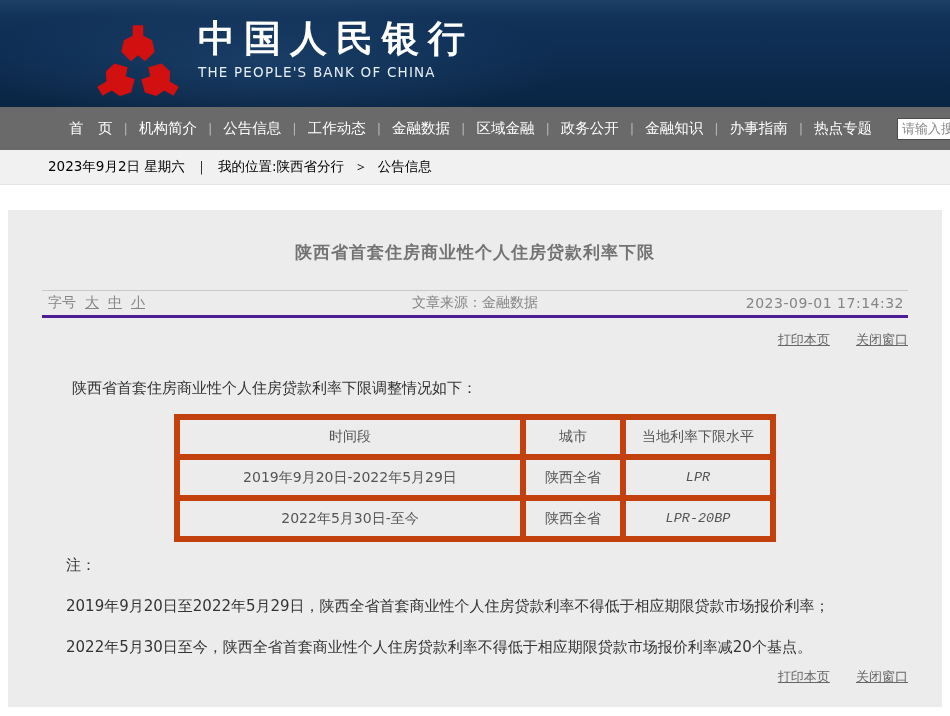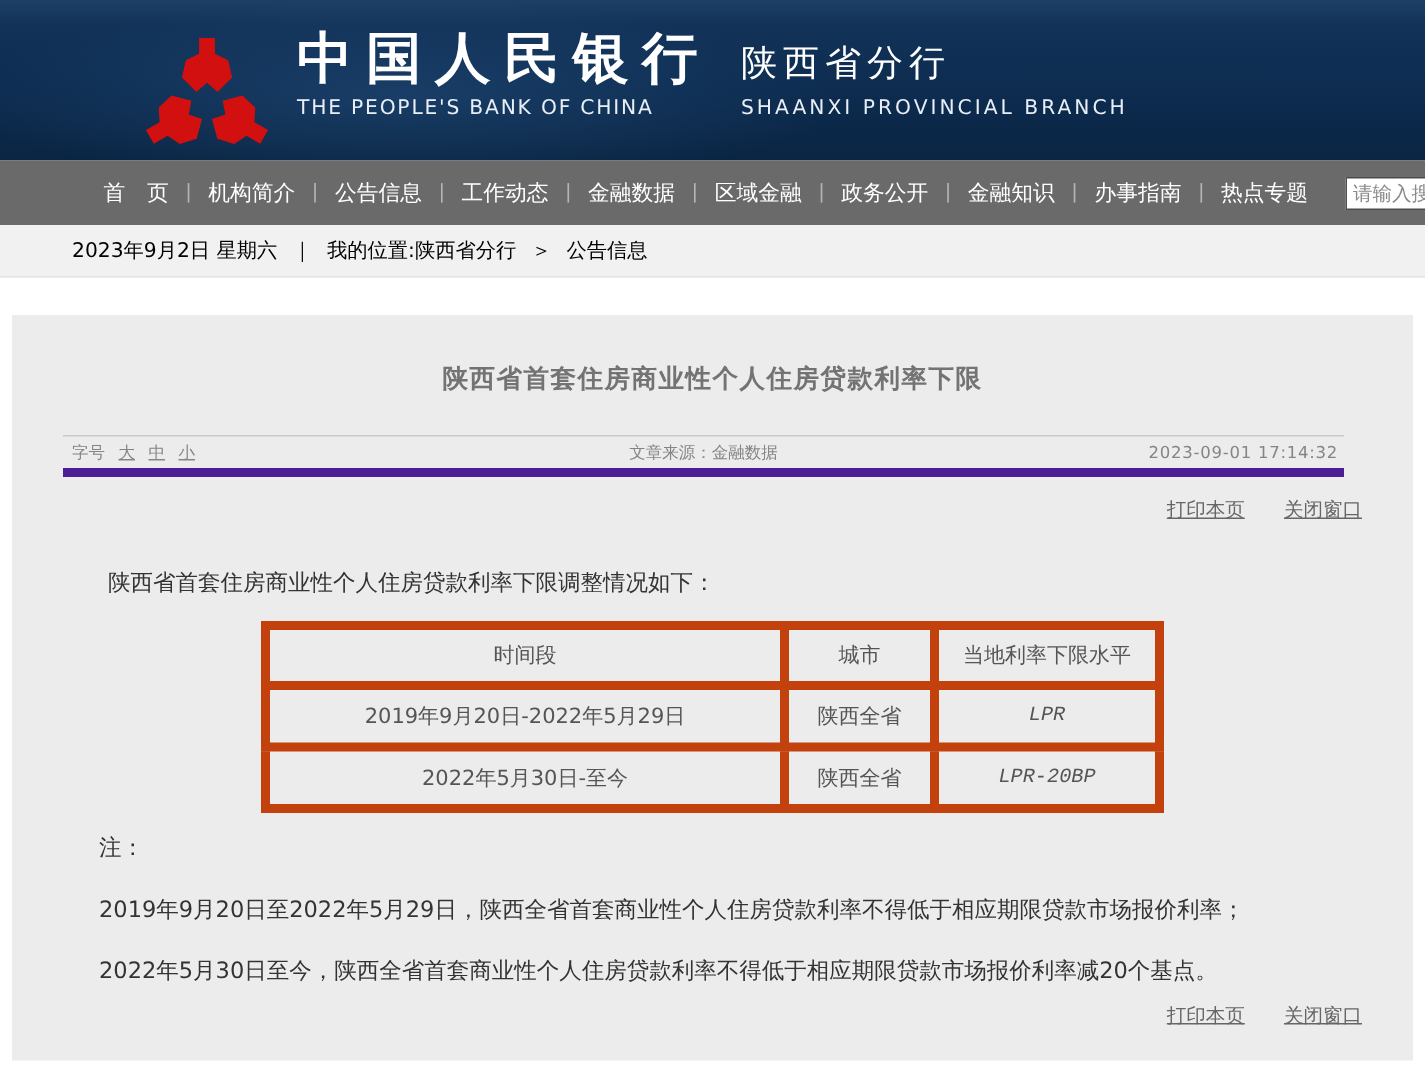--- a/index.html
+++ b/index.html
@@ -62,23 +62,23 @@
   
   .panel {
     position:absolute; left:8px; right:8px; top:210px; height:497px;
     background:#ececec;
   }
   .article-title {
     padding-top:31px; text-align:center; font-size:17px; font-weight:bold;
     color:#737373; letter-spacing:1px;
   }
   .meta-row {
-    margin:26px 46px 0 34px; border-top:1px solid #c9c9c9; border-bottom:6px solid #4c1d95;
+    margin:26px 34px 0 34px; border-top:1px solid #c9c9c9; border-bottom:3px solid #4c1d95;
     height:28px; display:grid; grid-template-columns:1fr auto 1fr; align-items:center;
-    color:#858585; font-size:11px;
+    color:#858585; font-size:14px;
   }
   .meta-left { justify-self:start; padding-left:6px; display:flex; align-items:center; }
   .meta-left .fs-link { text-decoration:underline; margin-left:9px; cursor:pointer; color:#858585; }
   .meta-center { justify-self:center; }
   .meta-right { justify-self:end; padding-right:4px; letter-spacing:.5px; }
 
   .links-row { margin:13px 34px 0 34px; text-align:right; font-size:13px; height:18px; }
   .page-link { color:#666666; text-decoration:underline; cursor:pointer; margin-left:22px; }
 
   .intro-para {
@@ -114,24 +114,20 @@
       <g fill="#d2100f">
         <path d="M44,6 L56,6 L56,18 L66,23 L69,36 L58,47 L50,40 L42,47 L31,36 L34,23 L44,18 Z"></path>
         <path d="M44,6 L56,6 L56,18 L66,23 L69,36 L58,47 L50,40 L42,47 L31,36 L34,23 L44,18 Z" transform="rotate(120 50 56)"></path>
         <path d="M44,6 L56,6 L56,18 L66,23 L69,36 L58,47 L50,40 L42,47 L31,36 L34,23 L44,18 Z" transform="rotate(240 50 56)"></path>
       </g>
     </svg>
     <div class="brand-block">
       <div>
         <div class="brand-cn">中国人民银行</div>
         <div class="brand-en">THE PEOPLE'S BANK OF CHINA</div>
-      </div>
-      <div class="branch-block">
-        <div class="branch-cn">陕西省分行</div>
-        <div class="branch-en">SHAANXI PROVINCIAL BRANCH</div>
       </div>
     </div>
   </div>
 
   <div class="nav">
     <div class="nav-items">
       <a class="nav-item">首　页</a>
       <span class="nav-sep">|</span>
       <a class="nav-item">机构简介</a>
       <span class="nav-sep">|</span>

